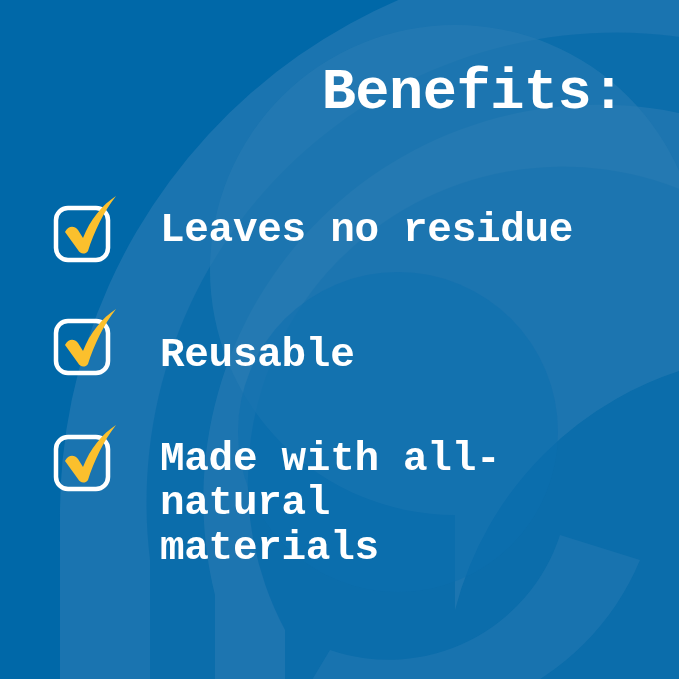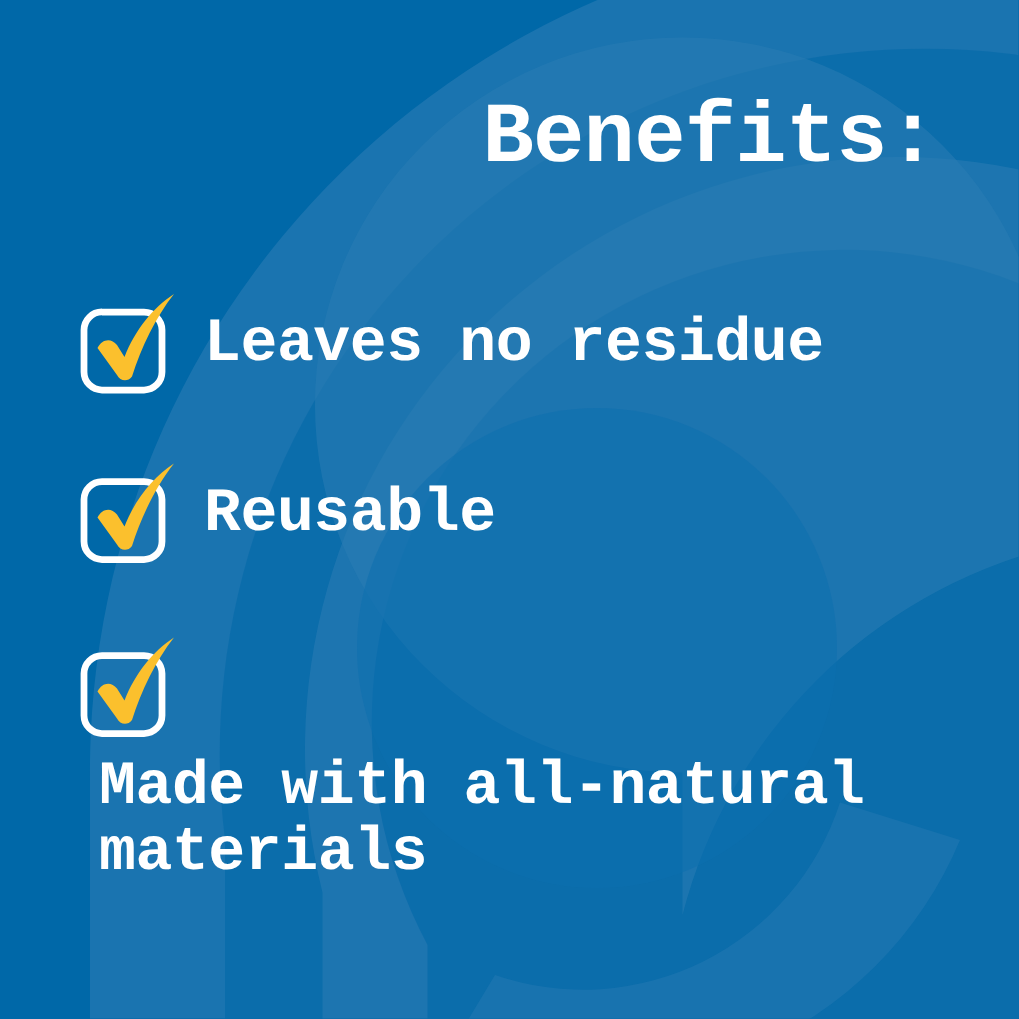--- a/index.html
+++ b/index.html
@@ -40,45 +40,45 @@
     left:52px;top:182px;
     width:610px;
   }
   .row{
     position:relative;
     display:flex;
     align-items:flex-start;
     margin-bottom:46px;
     min-height:62px;
   }
-  .row:last-child{margin-bottom:0;flex-direction:column;}
+  .row:last-child{margin-bottom:0;}
 
   .checkbox{
     position:relative;
     flex:0 0 auto;
     width:70px;height:70px;
     margin-top:-4px;
   }
   .cb-svg{display:block;width:70px;height:70px;overflow:visible;}
 
   .label{
     flex:1 1 auto;
     color:#FFFFFF;
     font-size:41px;
     font-weight:bold;
     line-height:1.08;
     letter-spacing:-0.3px;
     padding-top:10px;
-    margin-left:14px;
+    margin-left:38px;
     white-space:pre-line;
   }
   
   .row-0{margin-bottom:47px;}
   .row-1{margin-bottom:48px;}
-  .row-2{margin-bottom:50px;}
+  .row-2{margin-bottom:50px;align-items:flex-end;}
 </style>
 </head>
 <body>
 
 <div id="poster">
 
   <svg id="bg-swirl" viewBox="0 0 679 679" preserveAspectRatio="none" aria-hidden="true">
     <defs>
       <clipPath id="frame">
         <rect x="0" y="0" width="679" height="679"></rect>

